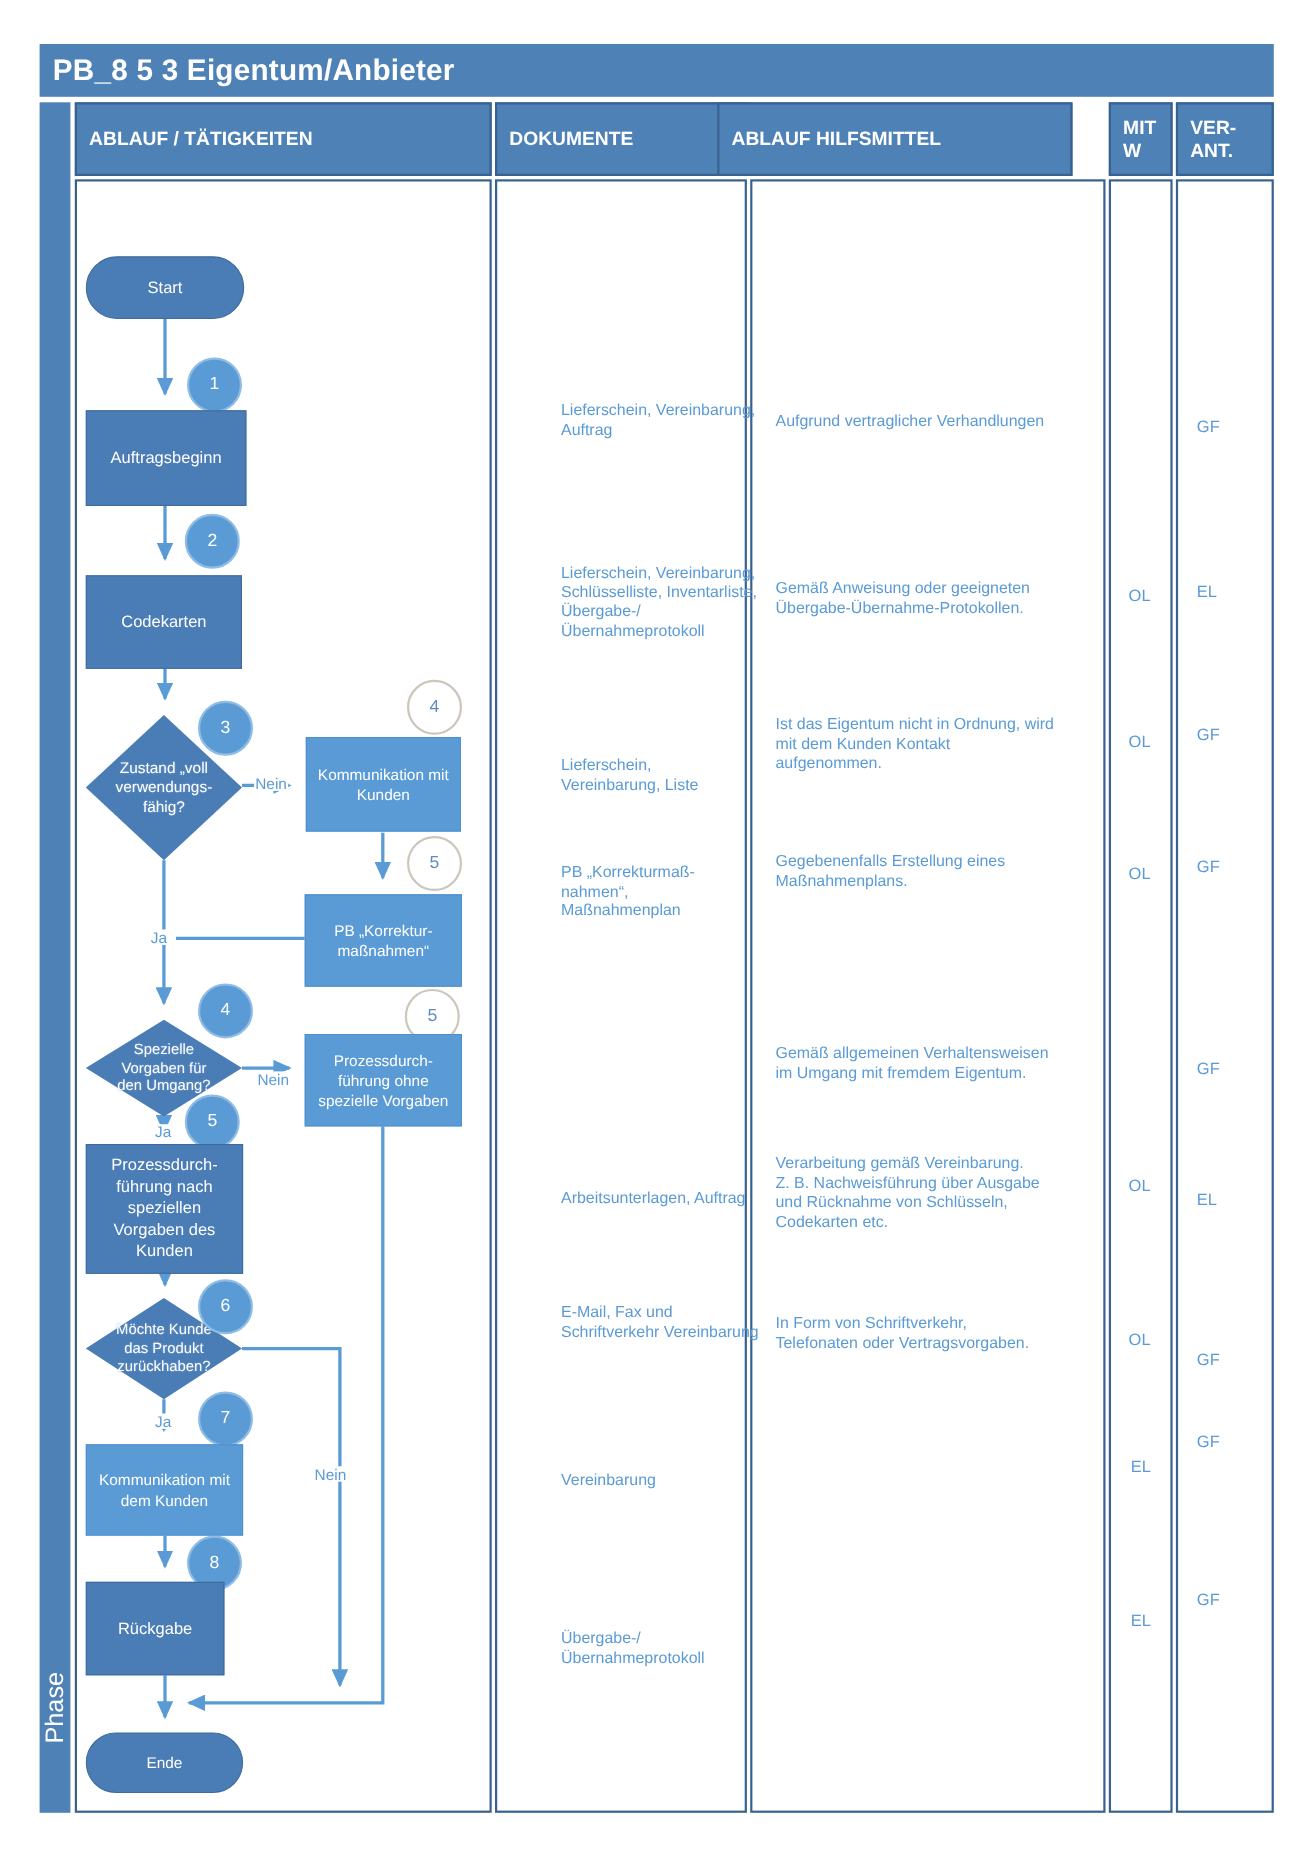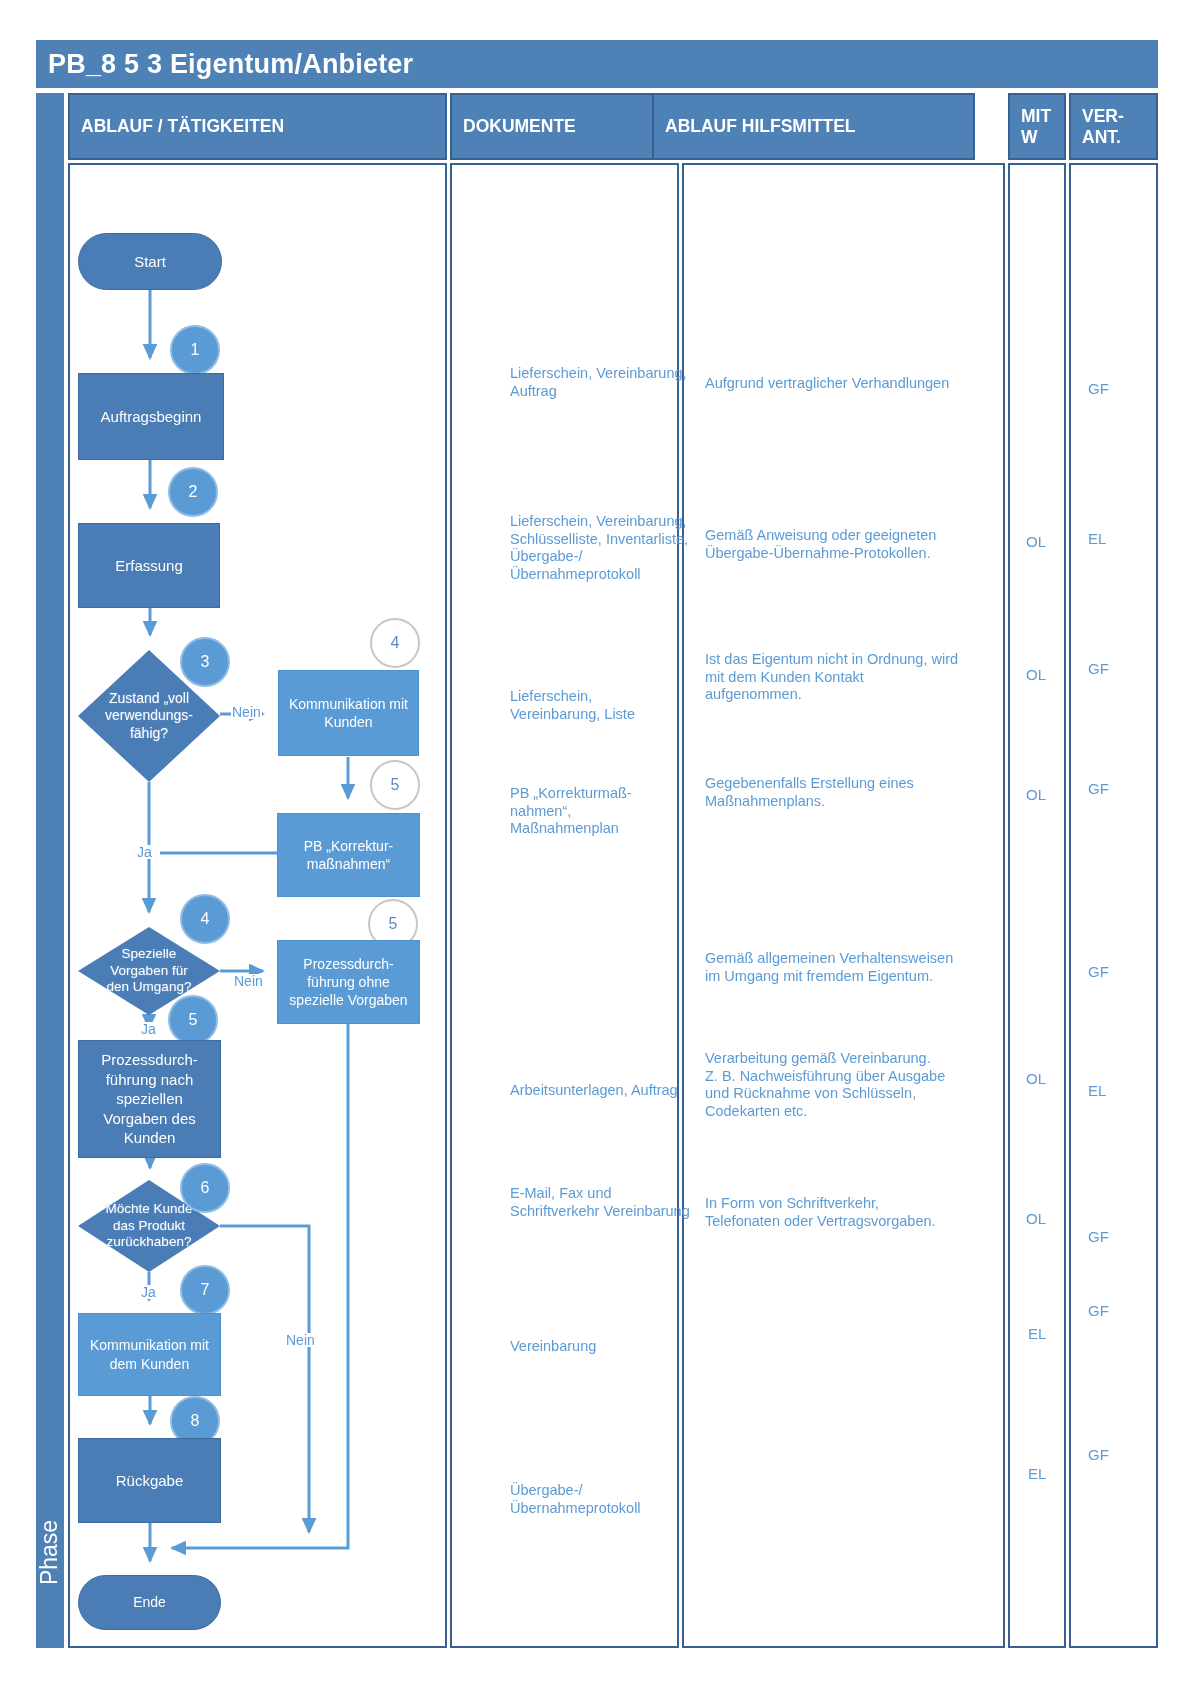--- a/index.html
+++ b/index.html
@@ -110,21 +110,21 @@
 
   <div class="node dark pill f15" style="left:78px;top:233px;width:144px;height:57px;">
     <span>Start</span>
   </div>
 
   <div class="node dark f15" style="left:78px;top:373px;width:146px;height:87px;">
     <span>Auftragsbeginn</span>
   </div>
 
   <div class="node dark f15" style="left:78px;top:523px;width:142px;height:85px;">
-    <span>Erfassung</span>
+    <span>Codekarten</span>
   </div>
 
   <div class="dwrap" style="left:78px;top:650px;width:142px;height:132px;">
     <div class="dshape"></div>
     <div class="dtext" style="font-size:14px;">Zustand „voll
 verwendungs-
 fähig?</div>
   </div>
 
   <div class="node light f14" style="left:278px;top:670px;width:141px;height:86px;">
@@ -163,21 +163,21 @@
     <div class="dtext" style="font-size:13.5px;">Möchte Kunde
 das Produkt
 zurückhaben?</div>
   </div>
 
   <div class="node light f14" style="left:78px;top:1313px;width:143px;height:83px;">
     <span>Kommunikation mit
 dem Kunden</span>
   </div>
 
-  <div class="node dark f15" style="left:78px;top:1438px;width:143px;height:85px;">
+  <div class="node dark f15" style="left:78px;top:1438px;width:126px;height:85px;">
     <span>Rückgabe</span>
   </div>
 
   <div class="node dark pill f14" style="left:78px;top:1575px;width:143px;height:55px;">
     <span>Ende</span>
   </div>
 
   <div class="step f" style="left:170px;top:325px;">
       <span>1</span>
     </div>

